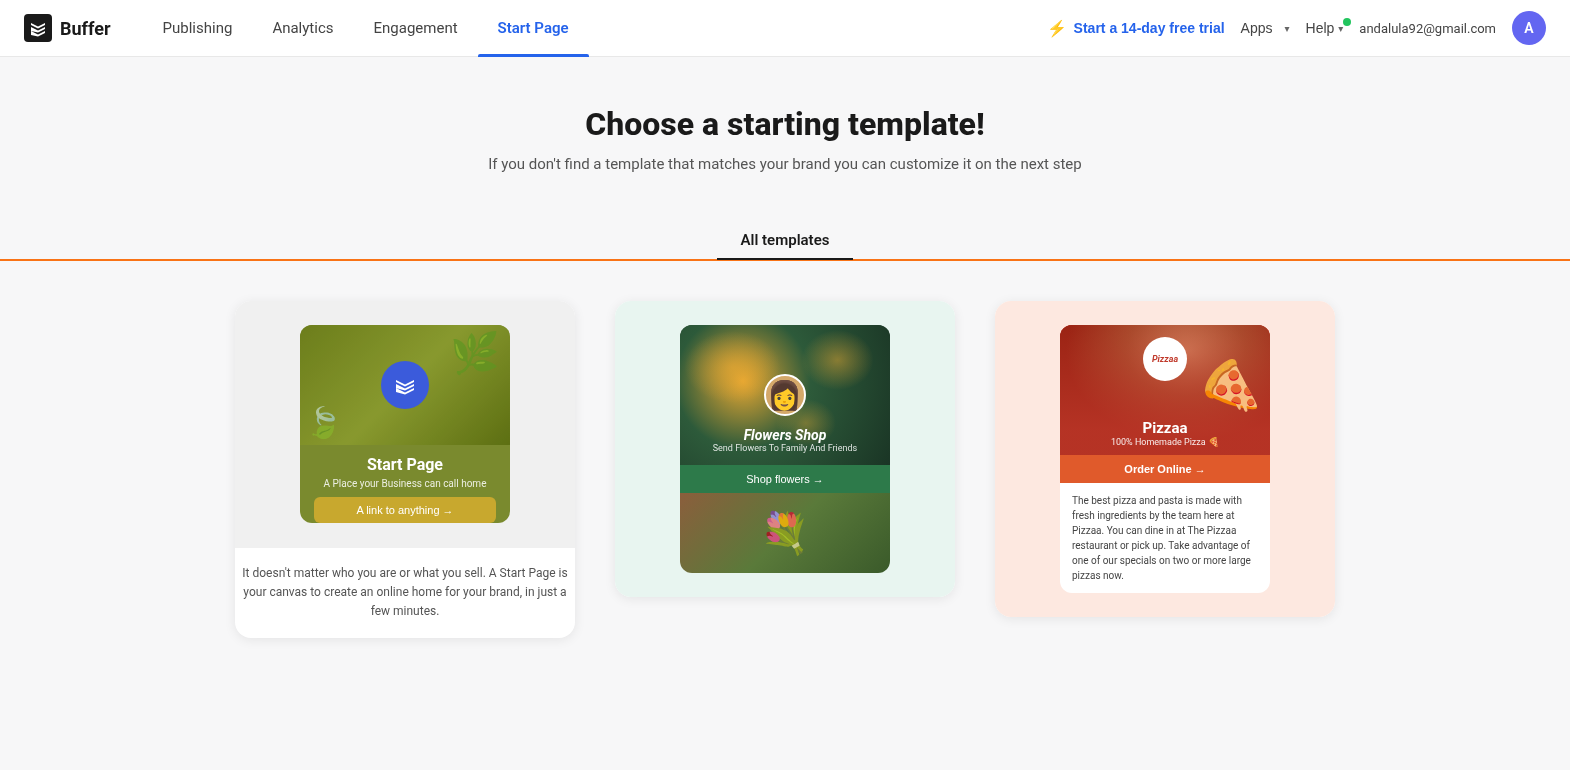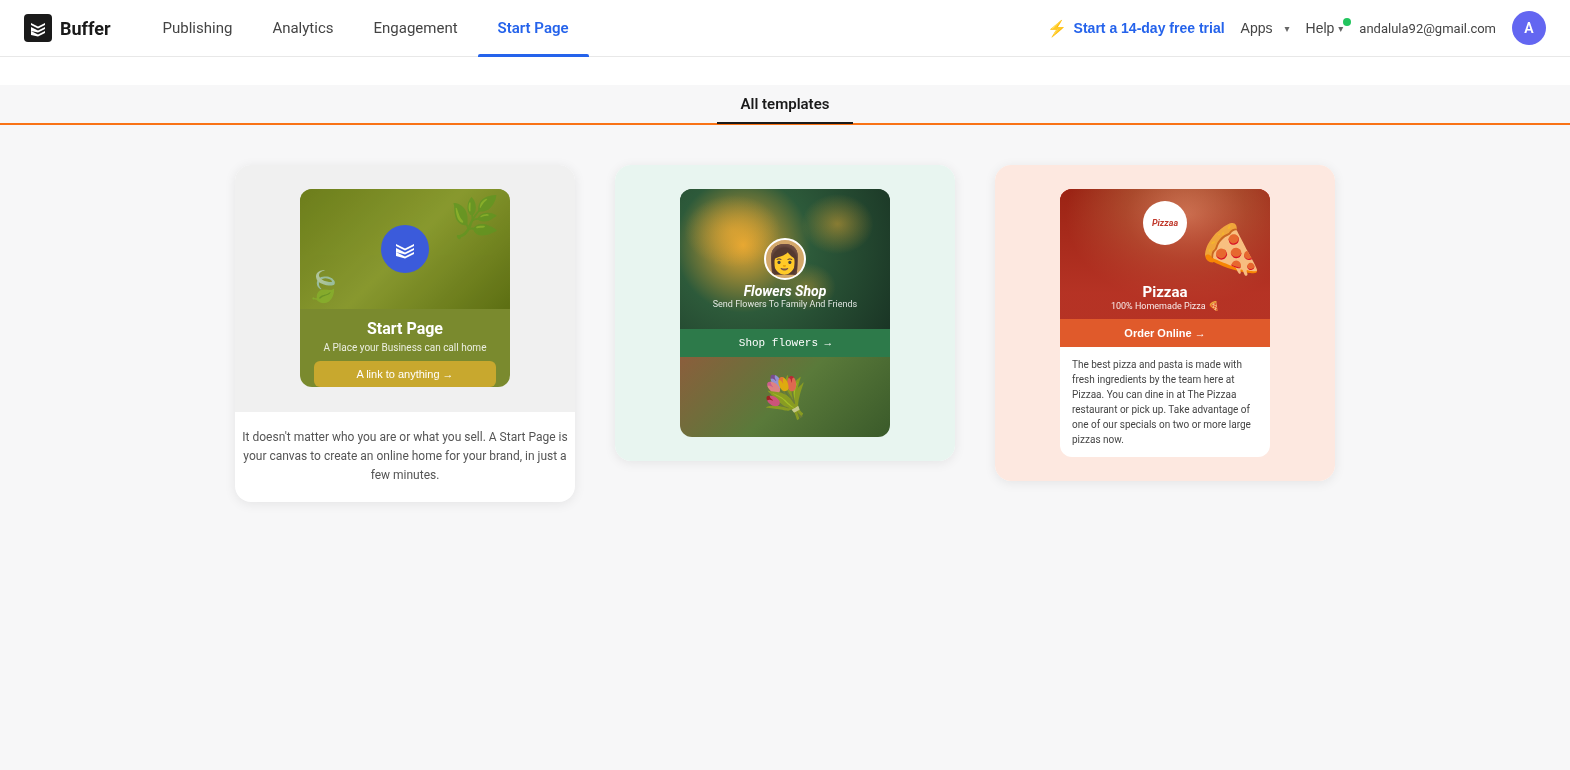--- a/index.html
+++ b/index.html
@@ -340,21 +340,21 @@
       position: relative;
       z-index: 2;
       overflow: hidden;
     }
     .card-2-avatar::before {
       content: '👩';
       font-size: 28px;
     }
     .card-2-overlay-text {
       position: absolute;
-      bottom: 20px;
+      bottom: 12px;
       left: 0;
       right: 0;
       text-align: center;
       z-index: 2;
     }
     .card-2-shop-title {
       font-size: 14px;
       font-weight: 700;
       color: #fff;
       font-style: italic;
@@ -368,21 +368,20 @@
       color: #fff;
       border: none;
       padding: 8px 14px;
       width: 100%;
       font-size: 11px;
       display: flex;
       align-items: center;
       justify-content: center;
       gap: 6px;
       cursor: pointer;
-      font-family: Liberation Mono, monospace;
     }
     .card-2-img-section {
       width: 100%;
       height: 80px;
       background: linear-gradient(135deg, #8B5E3C 0%, #5a7a3a 50%, #3a5a2a 100%);
       position: relative;
       overflow: hidden;
       display: flex;
       align-items: center;
       justify-content: center;
@@ -530,20 +529,24 @@
       <span class="chevron">▾</span>
       <span class="help-dot"></span>
     </button>
     <span class="user-email">andalula92@gmail.com</span>
     <div class="avatar">A</div>
   </div>
 </nav>
 
 <div class="main">
 
+  <div class="hero">
+    <h1 class="hero-title">Choose a starting template!</h1>
+    <p class="hero-subtitle">If you don't find a template that matches your brand you can customize it on the next step</p>
+  </div>
 
   <div class="tabs-bar">
     <div class="tab-item active">All templates</div>
   </div>
 
   <div class="cards-container">
 
     <div class="template-card card-1">
       <div class="card-preview">
         <div class="card-1-inner">

